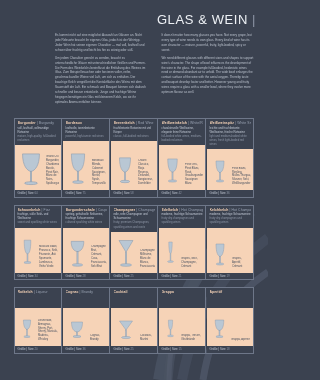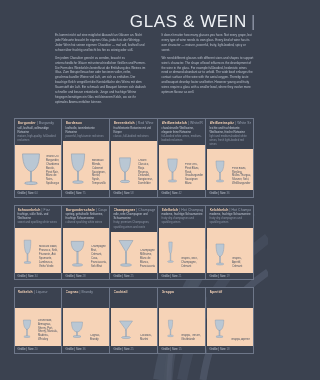--- a/index.html
+++ b/index.html
@@ -28,21 +28,21 @@
 
   
   #page-header {
     position: absolute;
     top: 12px;
     right: 12px;
     z-index: 3;
     display: flex;
     align-items: baseline;
     gap: 4px;
-    font-size: 17px;
+    font-size: 13px;
     letter-spacing: 0.6px;
     font-weight: 400;
   }
   #page-header .de { color: #eef1f5; }
   #page-header .sep { color: #8e96a6; }
   #page-header .en { color: #97a0b0; }
 
   
   #intro {
     position: absolute;

